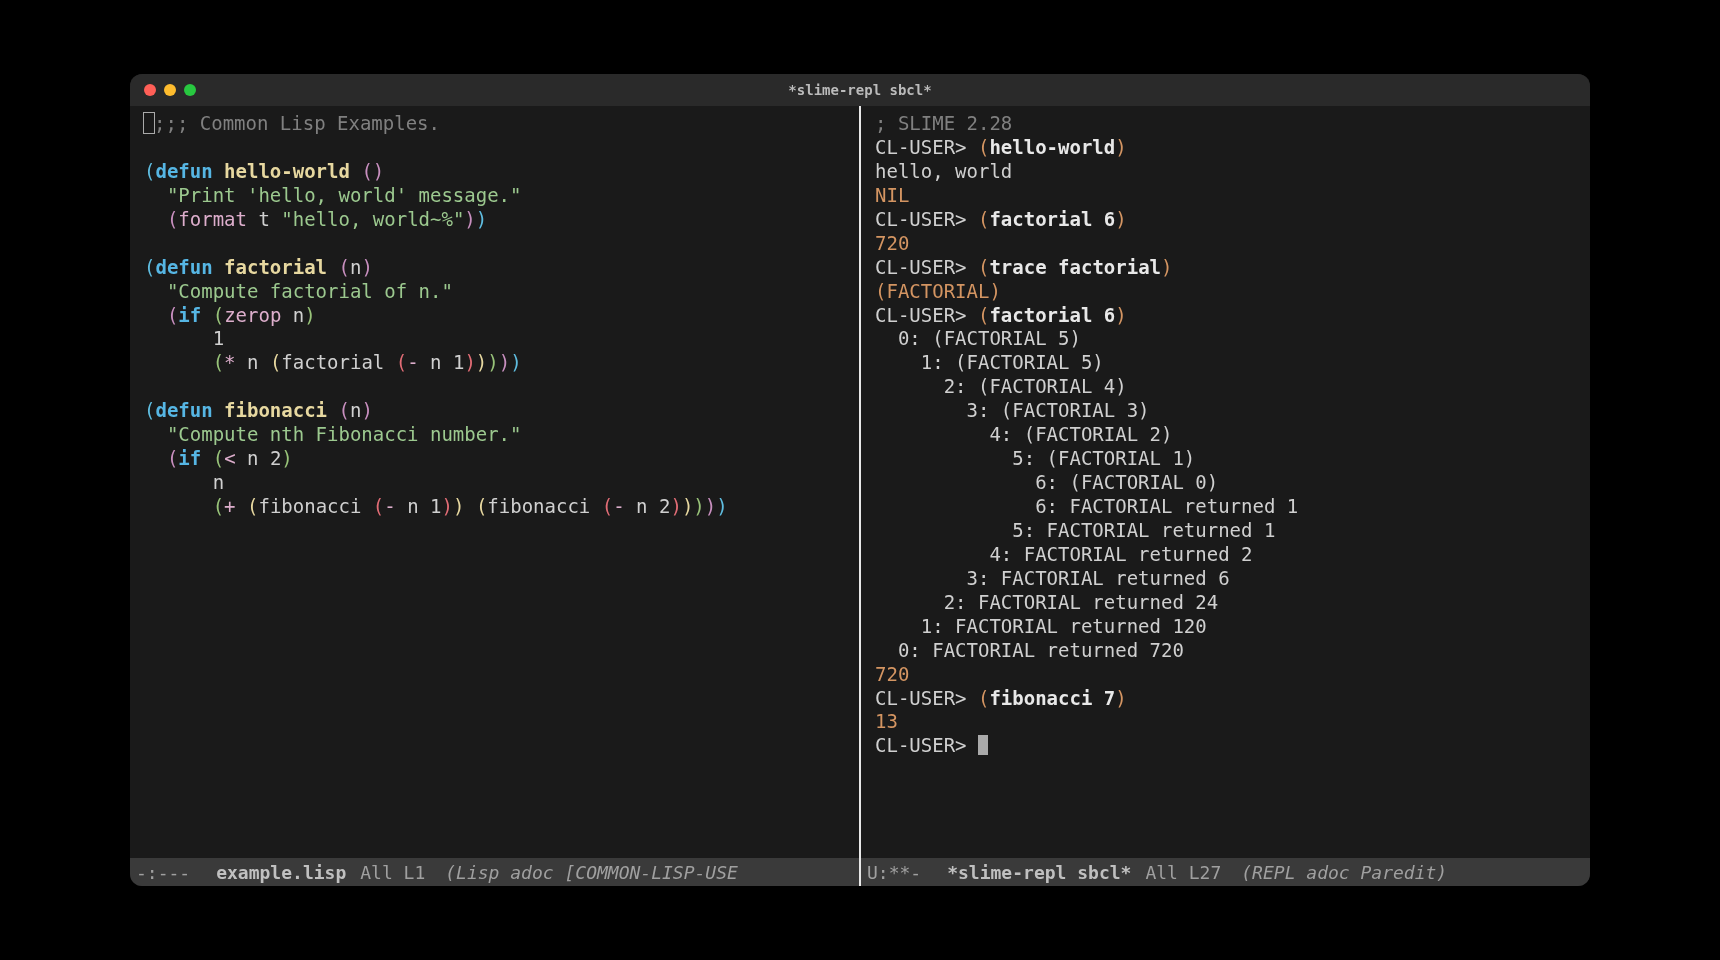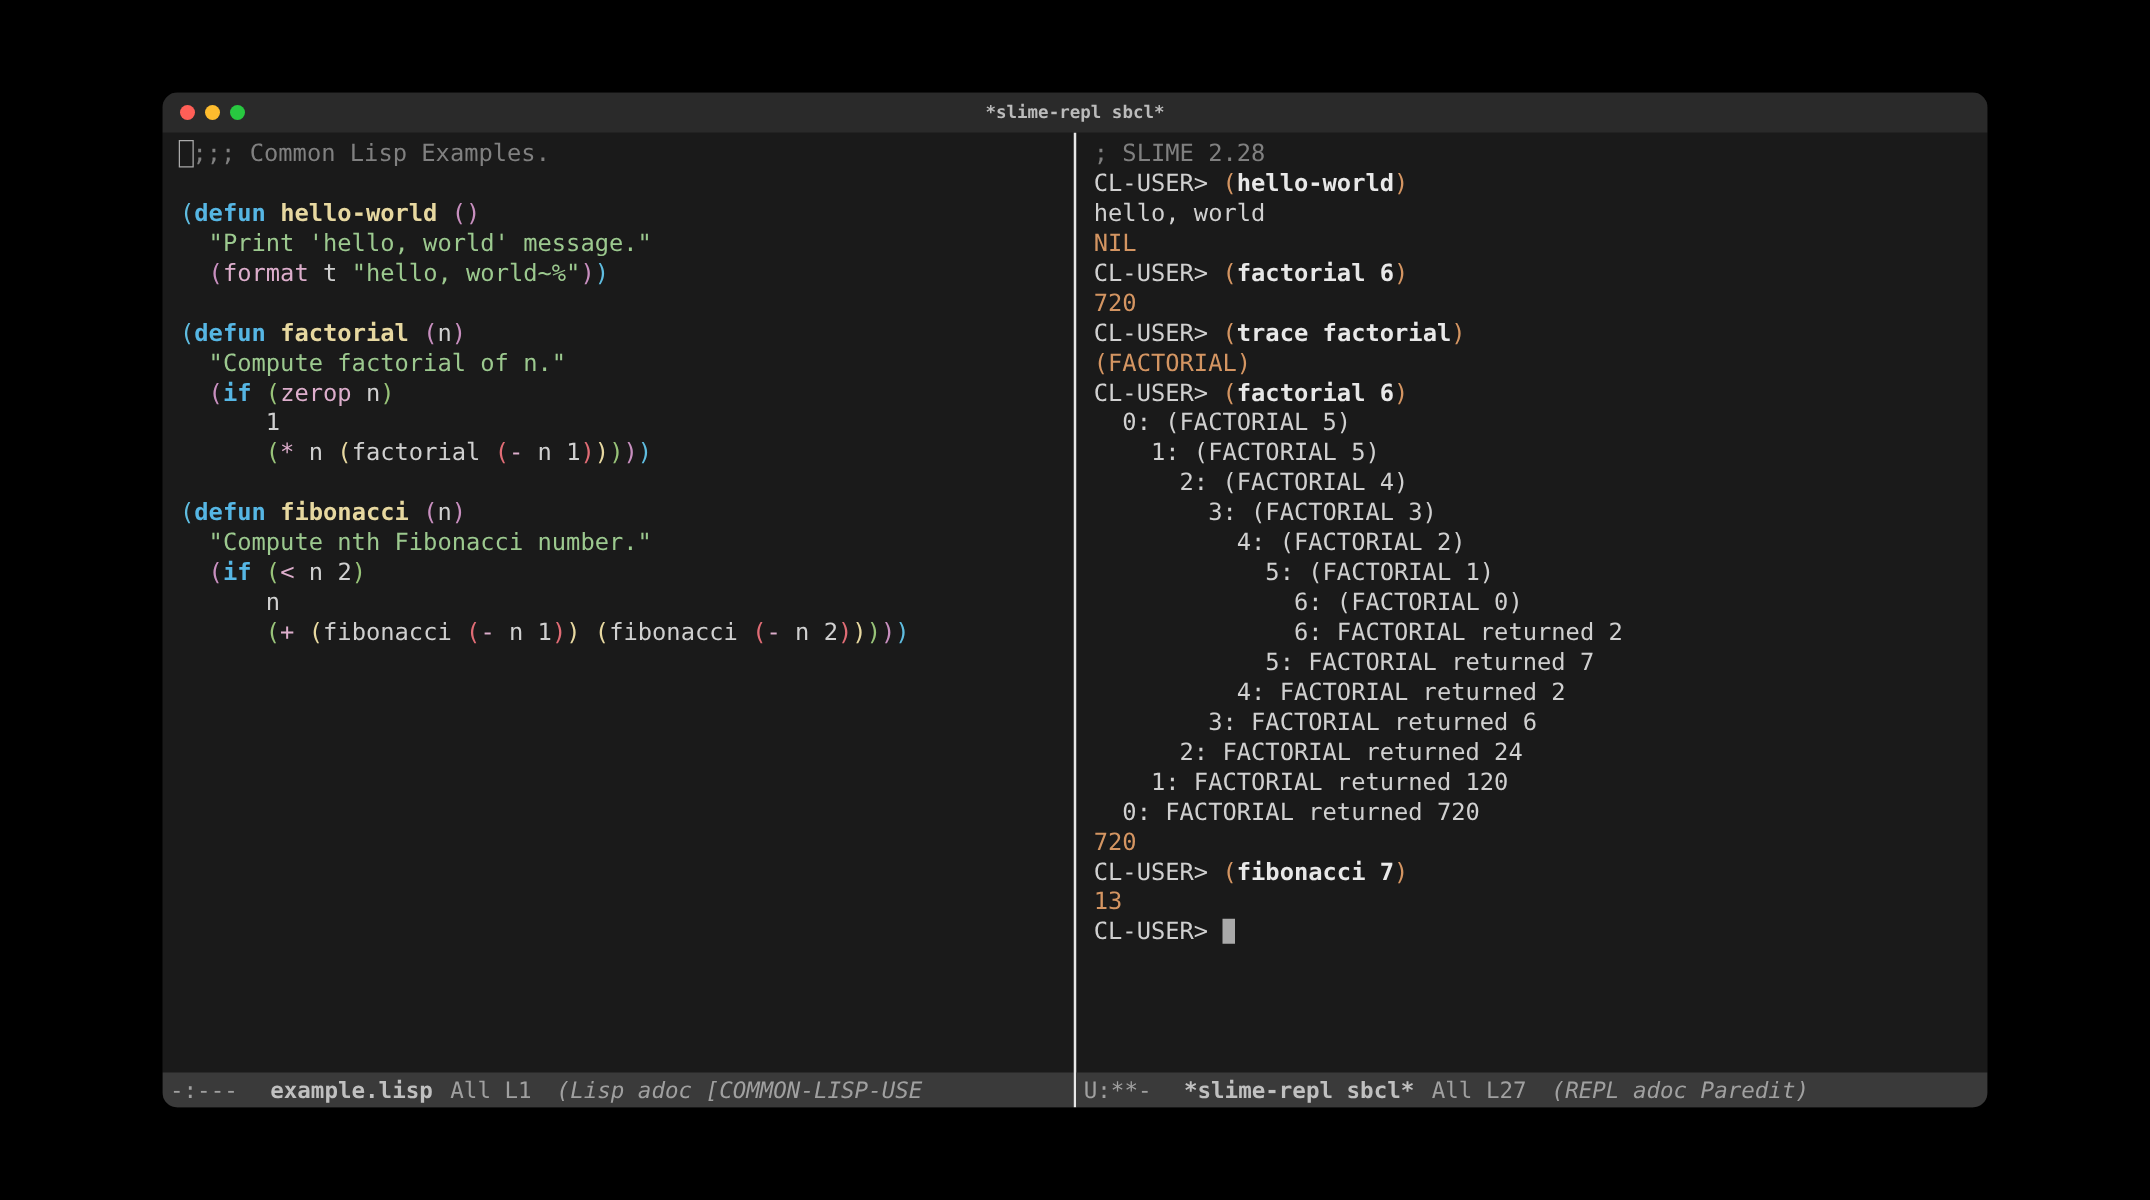--- a/index.html
+++ b/index.html
@@ -189,22 +189,22 @@
 <span>CL-USER&gt;</span> <span class="c-orange">(</span><span class="bold">trace</span><span class="bold"> factorial</span><span class="c-orange">)</span>
 <span class="c-orange">(FACTORIAL)</span>
 <span>CL-USER&gt;</span> <span class="c-orange">(</span><span class="bold">factorial</span><span class="bold"> 6</span><span class="c-orange">)</span>
 <span>  0: (FACTORIAL 5)</span>
 <span>    1: (FACTORIAL 5)</span>
 <span>      2: (FACTORIAL 4)</span>
 <span>        3: (FACTORIAL 3)</span>
 <span>          4: (FACTORIAL 2)</span>
 <span>            5: (FACTORIAL 1)</span>
 <span>              6: (FACTORIAL 0)</span>
-<span>              6: FACTORIAL returned 2</span>
-<span>            5: FACTORIAL returned 7</span>
+<span>              6: FACTORIAL returned 1</span>
+<span>            5: FACTORIAL returned 1</span>
 <span>          4: FACTORIAL returned 2</span>
 <span>        3: FACTORIAL returned 6</span>
 <span>      2: FACTORIAL returned 24</span>
 <span>    1: FACTORIAL returned 120</span>
 <span>  0: FACTORIAL returned 720</span>
 <span class="c-orange">720</span>
 <span>CL-USER&gt;</span> <span class="c-orange">(</span><span class="bold">fibonacci</span><span class="bold"> 7</span><span class="c-orange">)</span>
 <span class="c-orange">13</span>
 <span>CL-USER&gt;</span> <span class="cursor-block"></span>
 </div>

